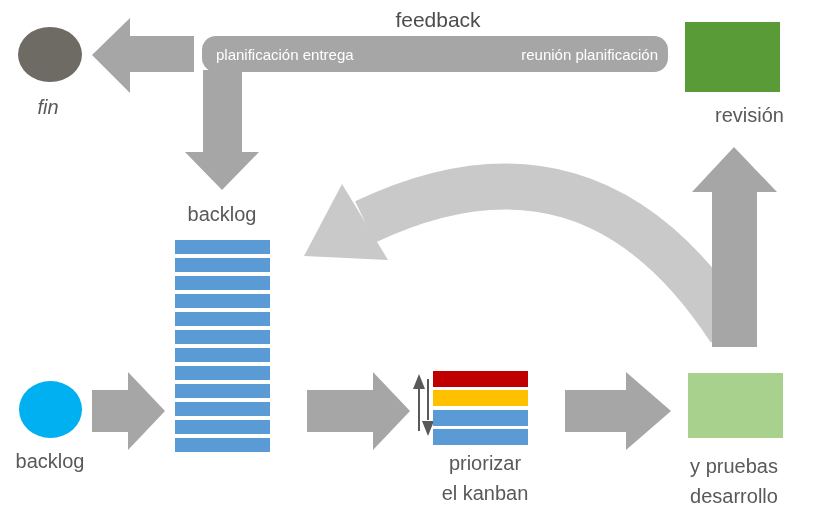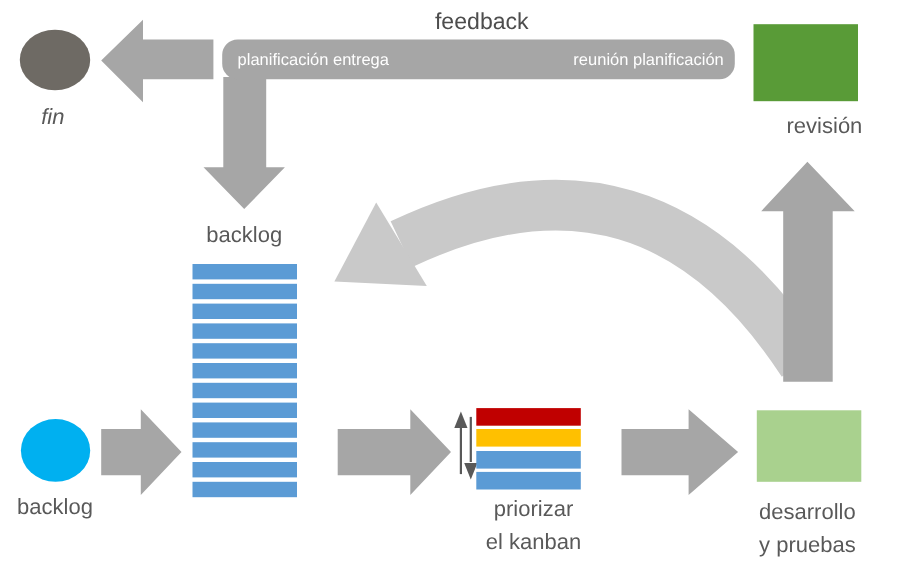--- a/index.html
+++ b/index.html
@@ -142,17 +142,17 @@
   <div class="lbl lbl-title">feedback</div>
   <div class="lbl lbl-fin">fin</div>
   <div class="lbl lbl-backlog">backlog</div>
   <div class="lbl lbl-review">revisión</div>
   <div class="lbl lbl-inicio">backlog</div>
   <div class="lbl lbl-prio">
     <div>priorizar</div>
     <div>el kanban</div>
   </div>
   <div class="lbl lbl-develop">
+    <div>y pruebas</div>
     <div>desarrollo</div>
-    <div>y pruebas</div>
   </div>
 
 </div>
 
 </body></html>

